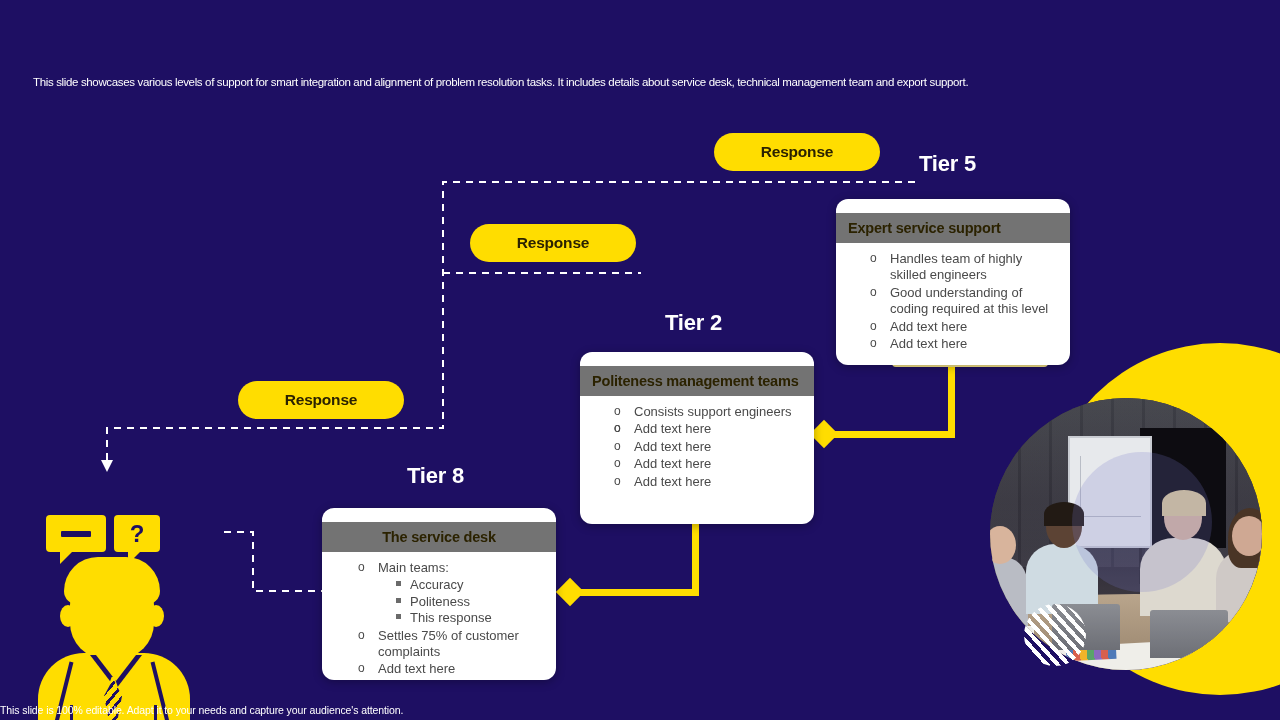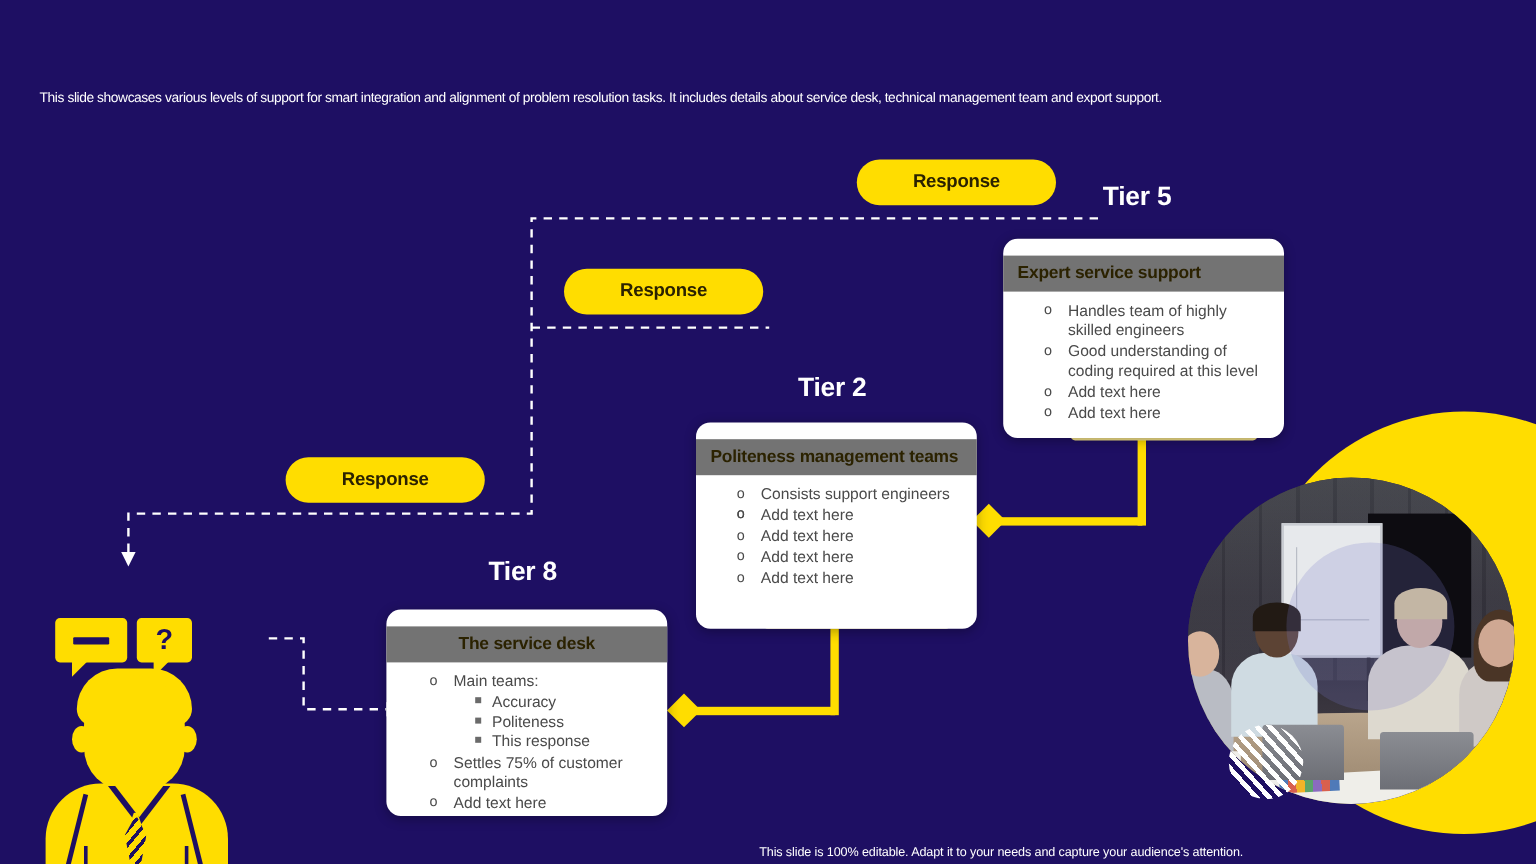--- a/index.html
+++ b/index.html
@@ -19,21 +19,21 @@
     font-size:34px; font-weight:bold; color:#ffffff;
     letter-spacing:-0.3px;
   }
   .subtitle {
     position:absolute; left:33px; top:76px;
     font-size:11.5px; color:#ffffff; font-weight:normal;
     letter-spacing:-0.35px; white-space:nowrap;
   }
   .footer {
     position:absolute; left:0; top:704px; width:1036px;
-    text-align:right; font-size:10.5px; color:#ffffff;
+    text-align:left; font-size:10.5px; color:#ffffff;
     letter-spacing:-0.1px;
   }
 
   
   .yellow-circle {
     position:absolute; left:1044px; top:343px;
     width:352px; height:352px; border-radius:50%;
     background:#ffdd00;
   }
   .photo-circle {

